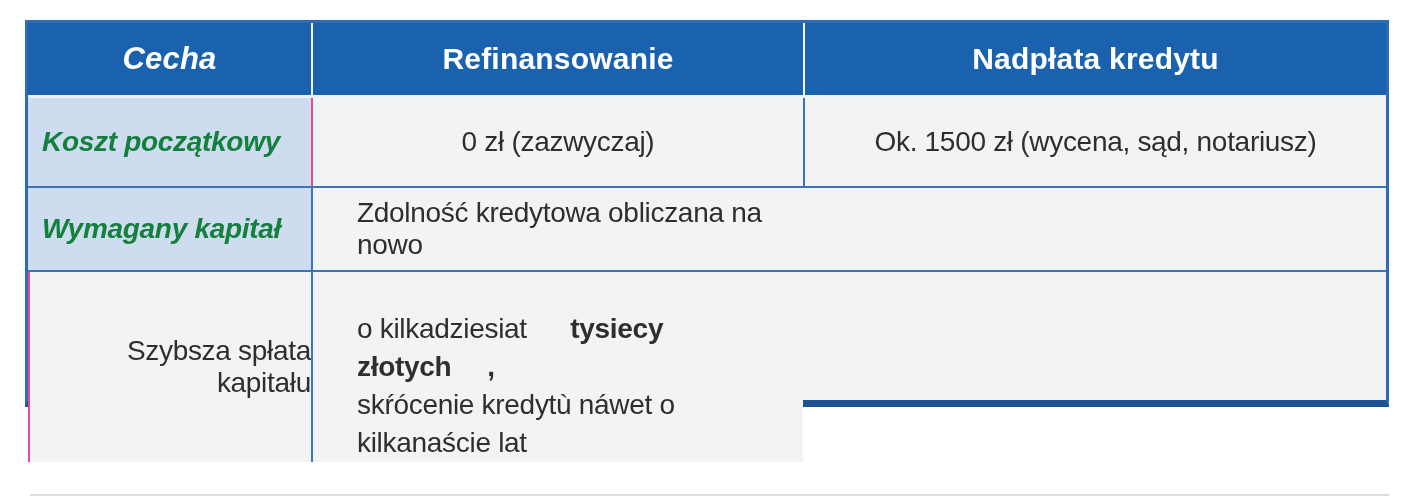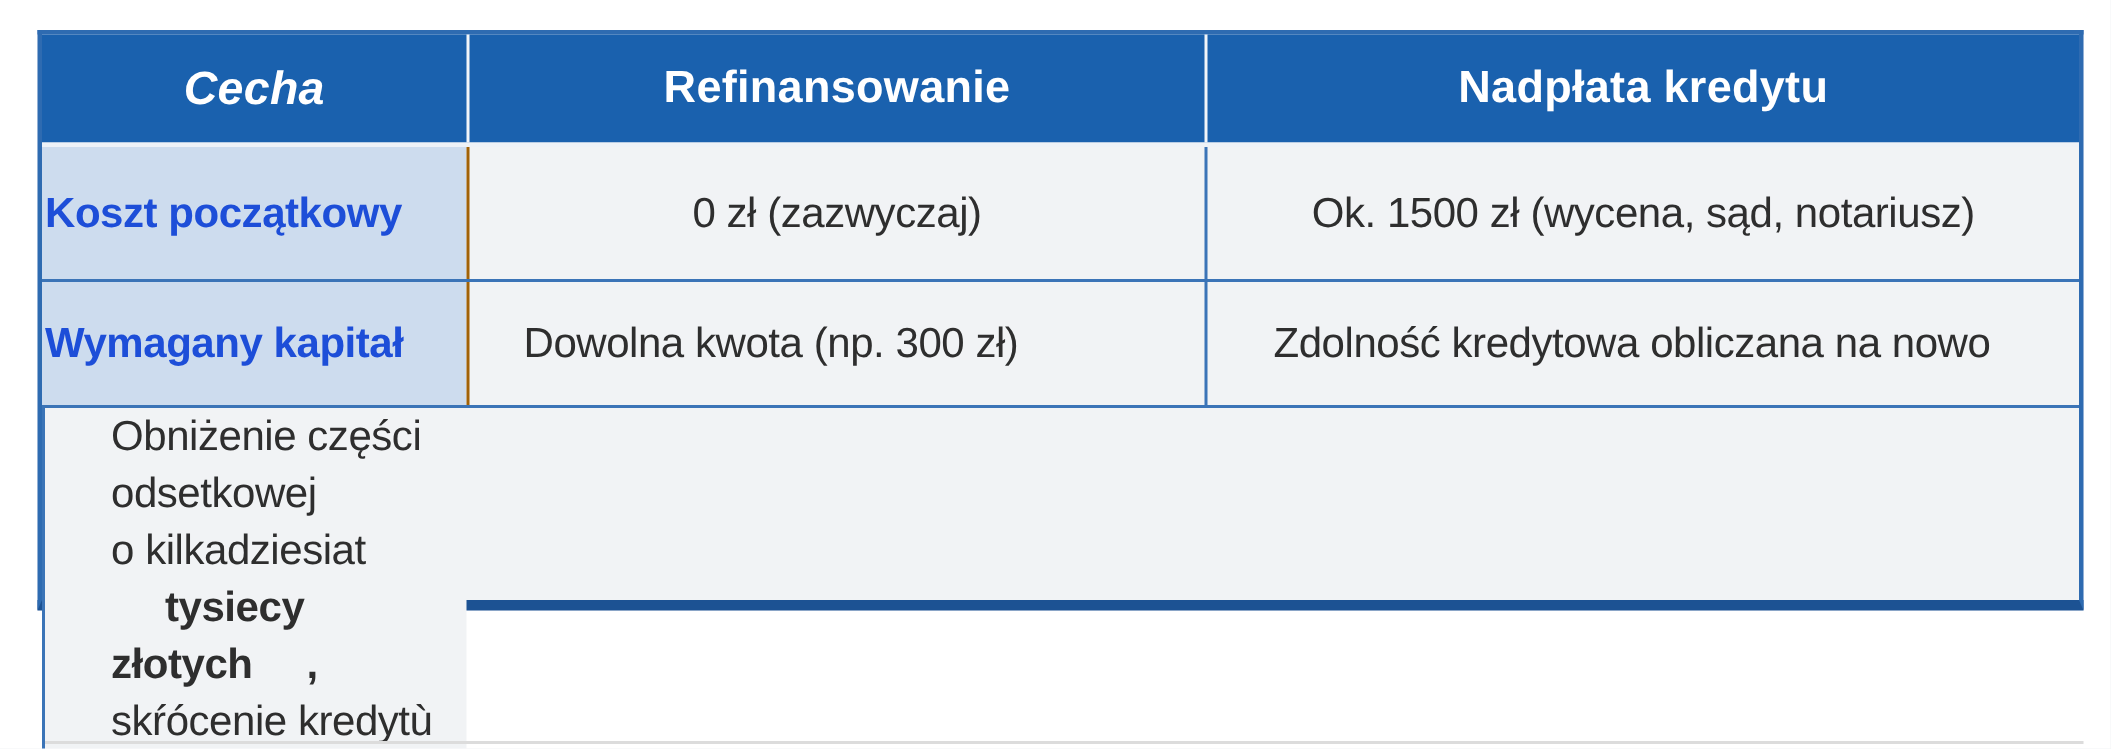--- a/index.html
+++ b/index.html
@@ -46,25 +46,26 @@
   .row-4{height:68px;}
 
   .cell{
     display:flex;align-items:center;
     font-size:28px;color:#2e2e2e;
     letter-spacing:-0.3px;
     box-sizing:border-box;
   }
   .cell-feature{
     background:#cddcee;
-    color:#1d4ed8;font-weight:bold;
-    padding-left:2px;
+    color:#15803d;font-weight:bold;
+    padding-left:14px;
+    font-style:italic;
   }
   .cell-mid,.cell-right{background:#f1f3f5;}
-  .cell-mid{border-left:2px solid #a16207;padding-left:36px;text-align:right;}
+  .cell-mid{border-left:2px solid #ec4899;padding-left:36px;text-align:right;}
   .cell-right{border-left:2px solid #3b74b7;padding-left:44px;}
   .cell.centered{justify-content:center;padding-left:0;}
 
   .multiline{display:block;line-height:38px;}
   .multiline .bold{font-weight:bold;margin-left:36px;}
 
   .bottom-hairline{
     position:absolute;
     left:30px;right:18px;bottom:3px;height:2px;
     background:#dcdcdc;
@@ -86,28 +87,28 @@
     <div class="t-body">
 
       <div class="t-row body row-1">
         <div class="cell cell-feature">Koszt początkowy</div>
         <div class="cell cell-mid centered">0 zł (zazwyczaj)</div>
         <div class="cell cell-right centered">Ok. 1500 zł (wycena, sąd, notariusz)</div>
       </div>
 
       <div class="t-row body row-2">
         <div class="cell cell-feature">Wymagany kapitał</div>
-        <div class="cell cell-mid">Dowolna kwota (np. 300 zł)</div>
         <div class="cell cell-right">Zdolność kredytowa obliczana na nowo</div>
       </div>
 
       <div class="t-row body row-3">
+        <div class="cell cell-mid">Szybsza spłata kapitału</div>
         <div class="cell cell-right">
           <span class="multiline">
-            <span>Obniżenie części odsetkowej</span><br>
+            <br>
             <span>o kilkadziesiat </span><span class="bold">tysiecy złotych</span><span class="bold">,</span><br>
             <span>skŕócenie kredytù náwet o kilkanaście lat</span>
           </span>
         </div>
       </div>
 
 
     </div>
   </div>
 

